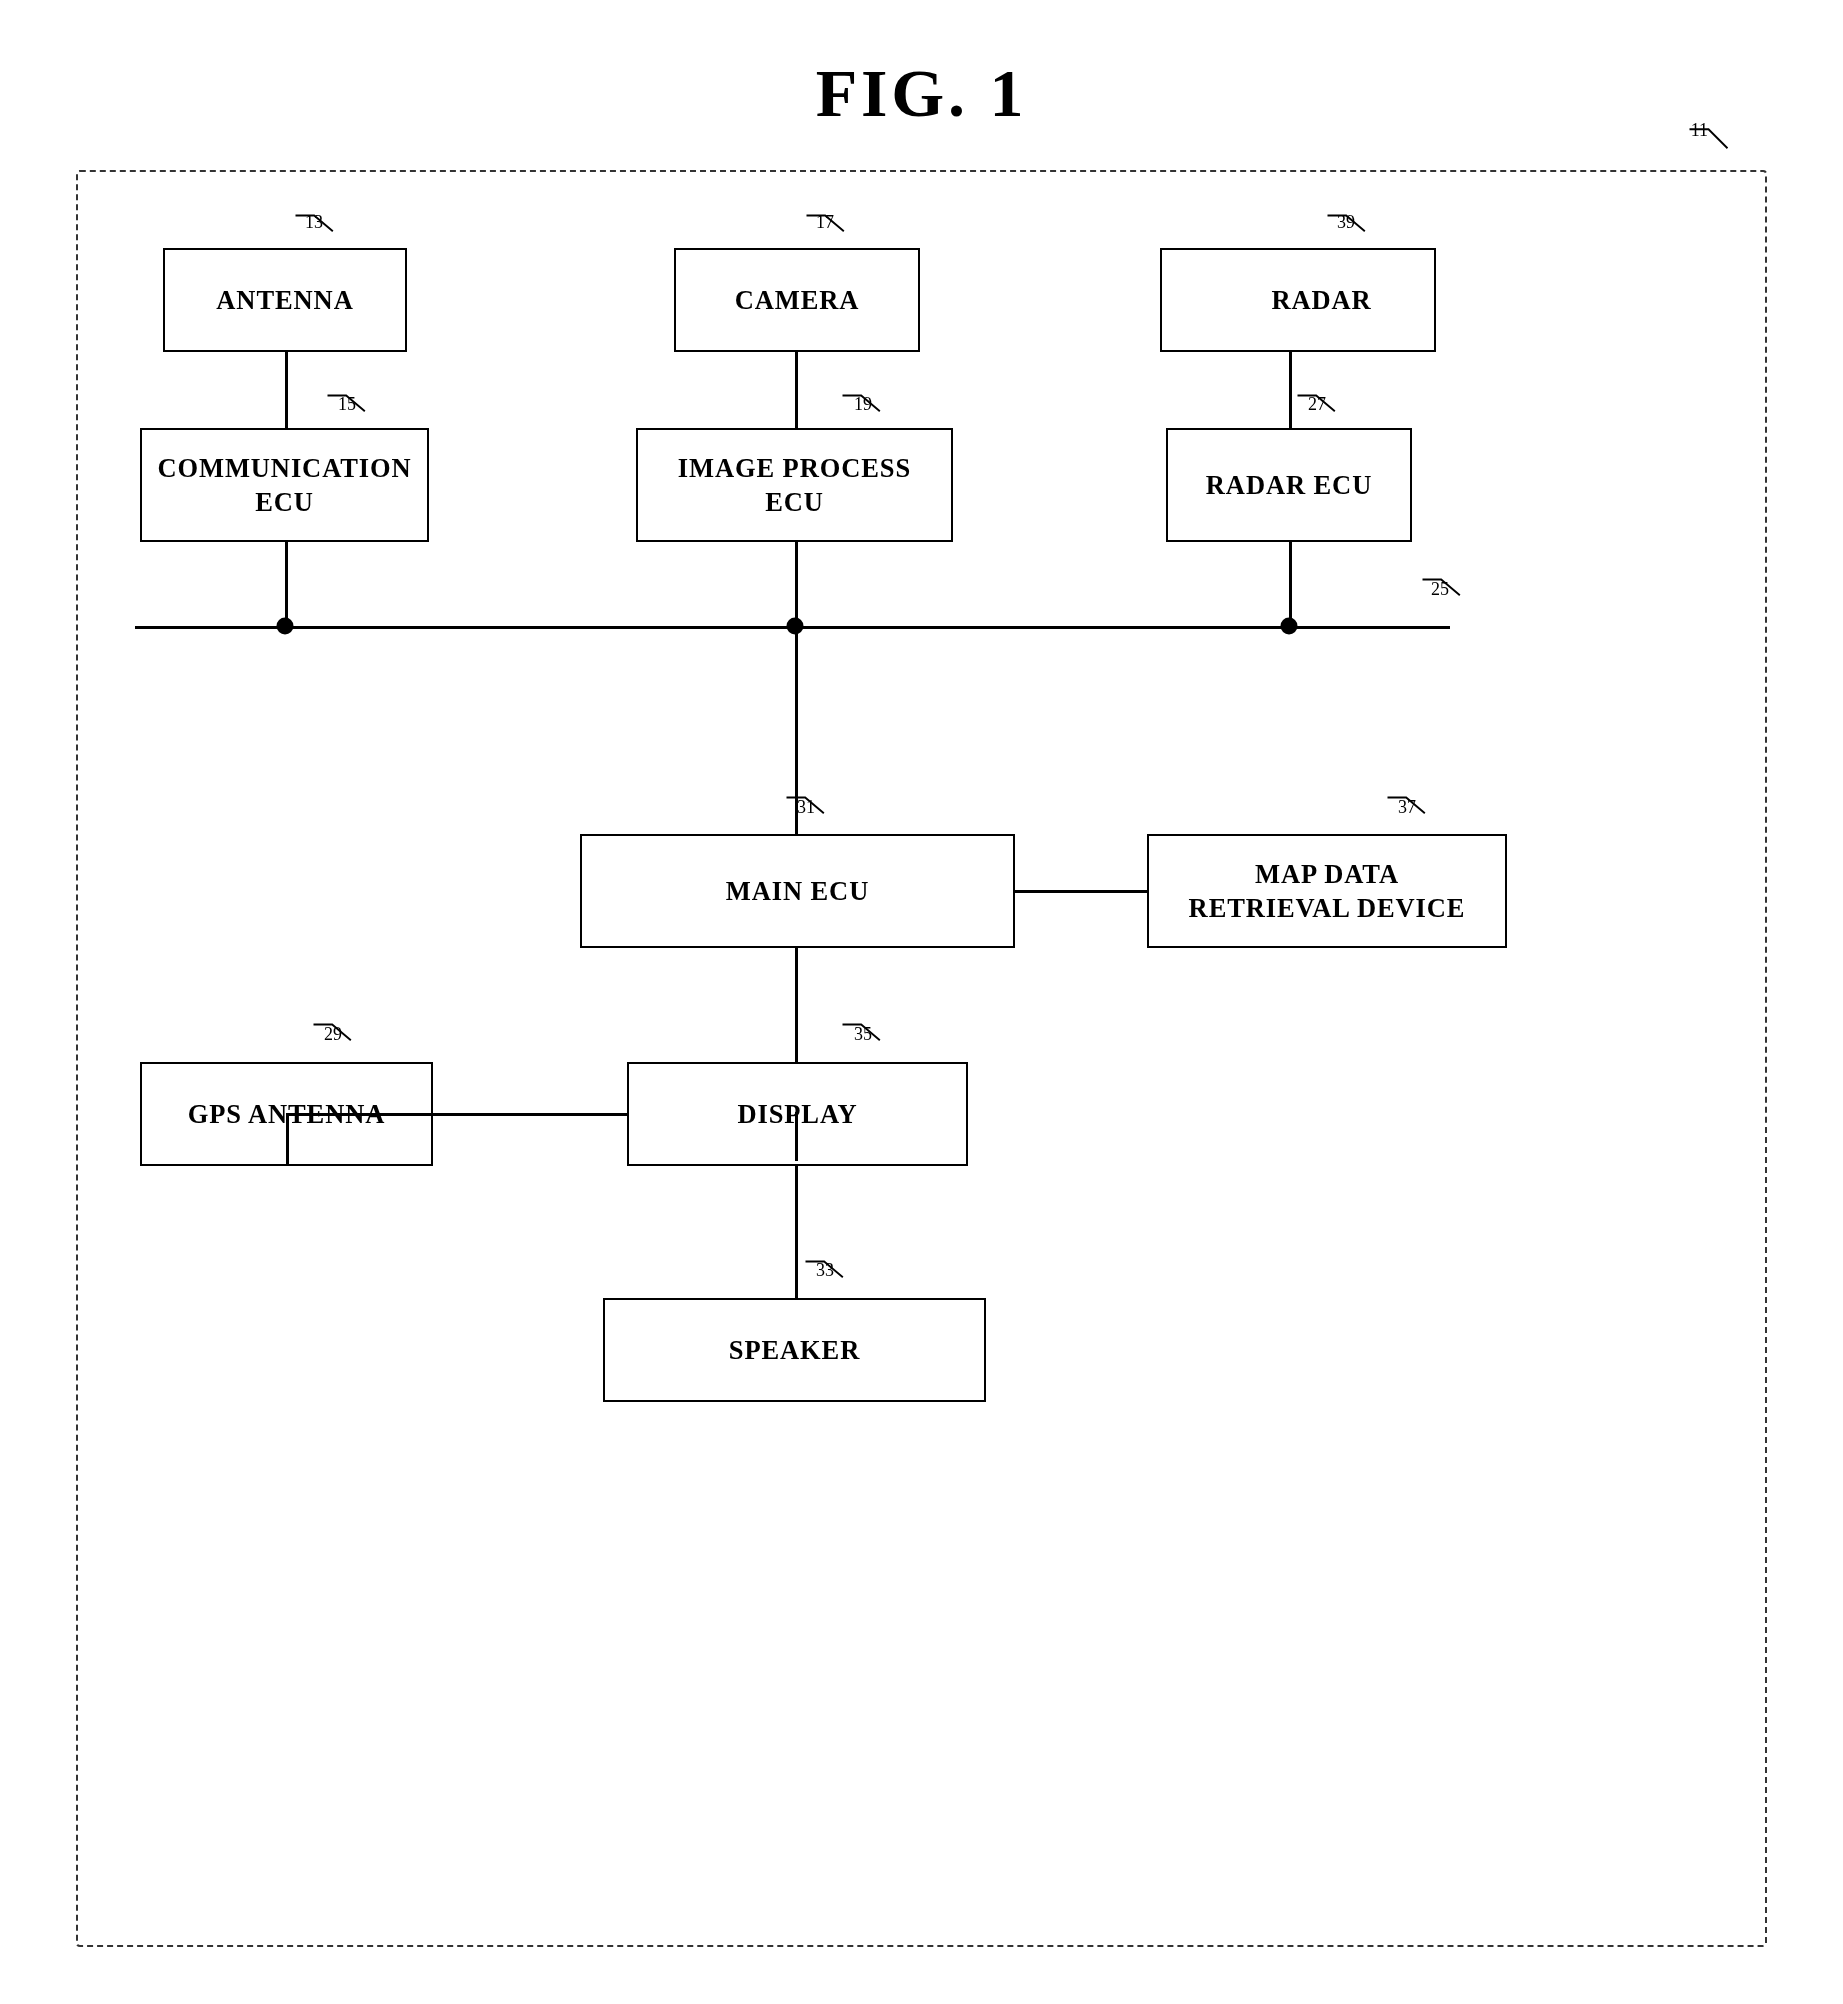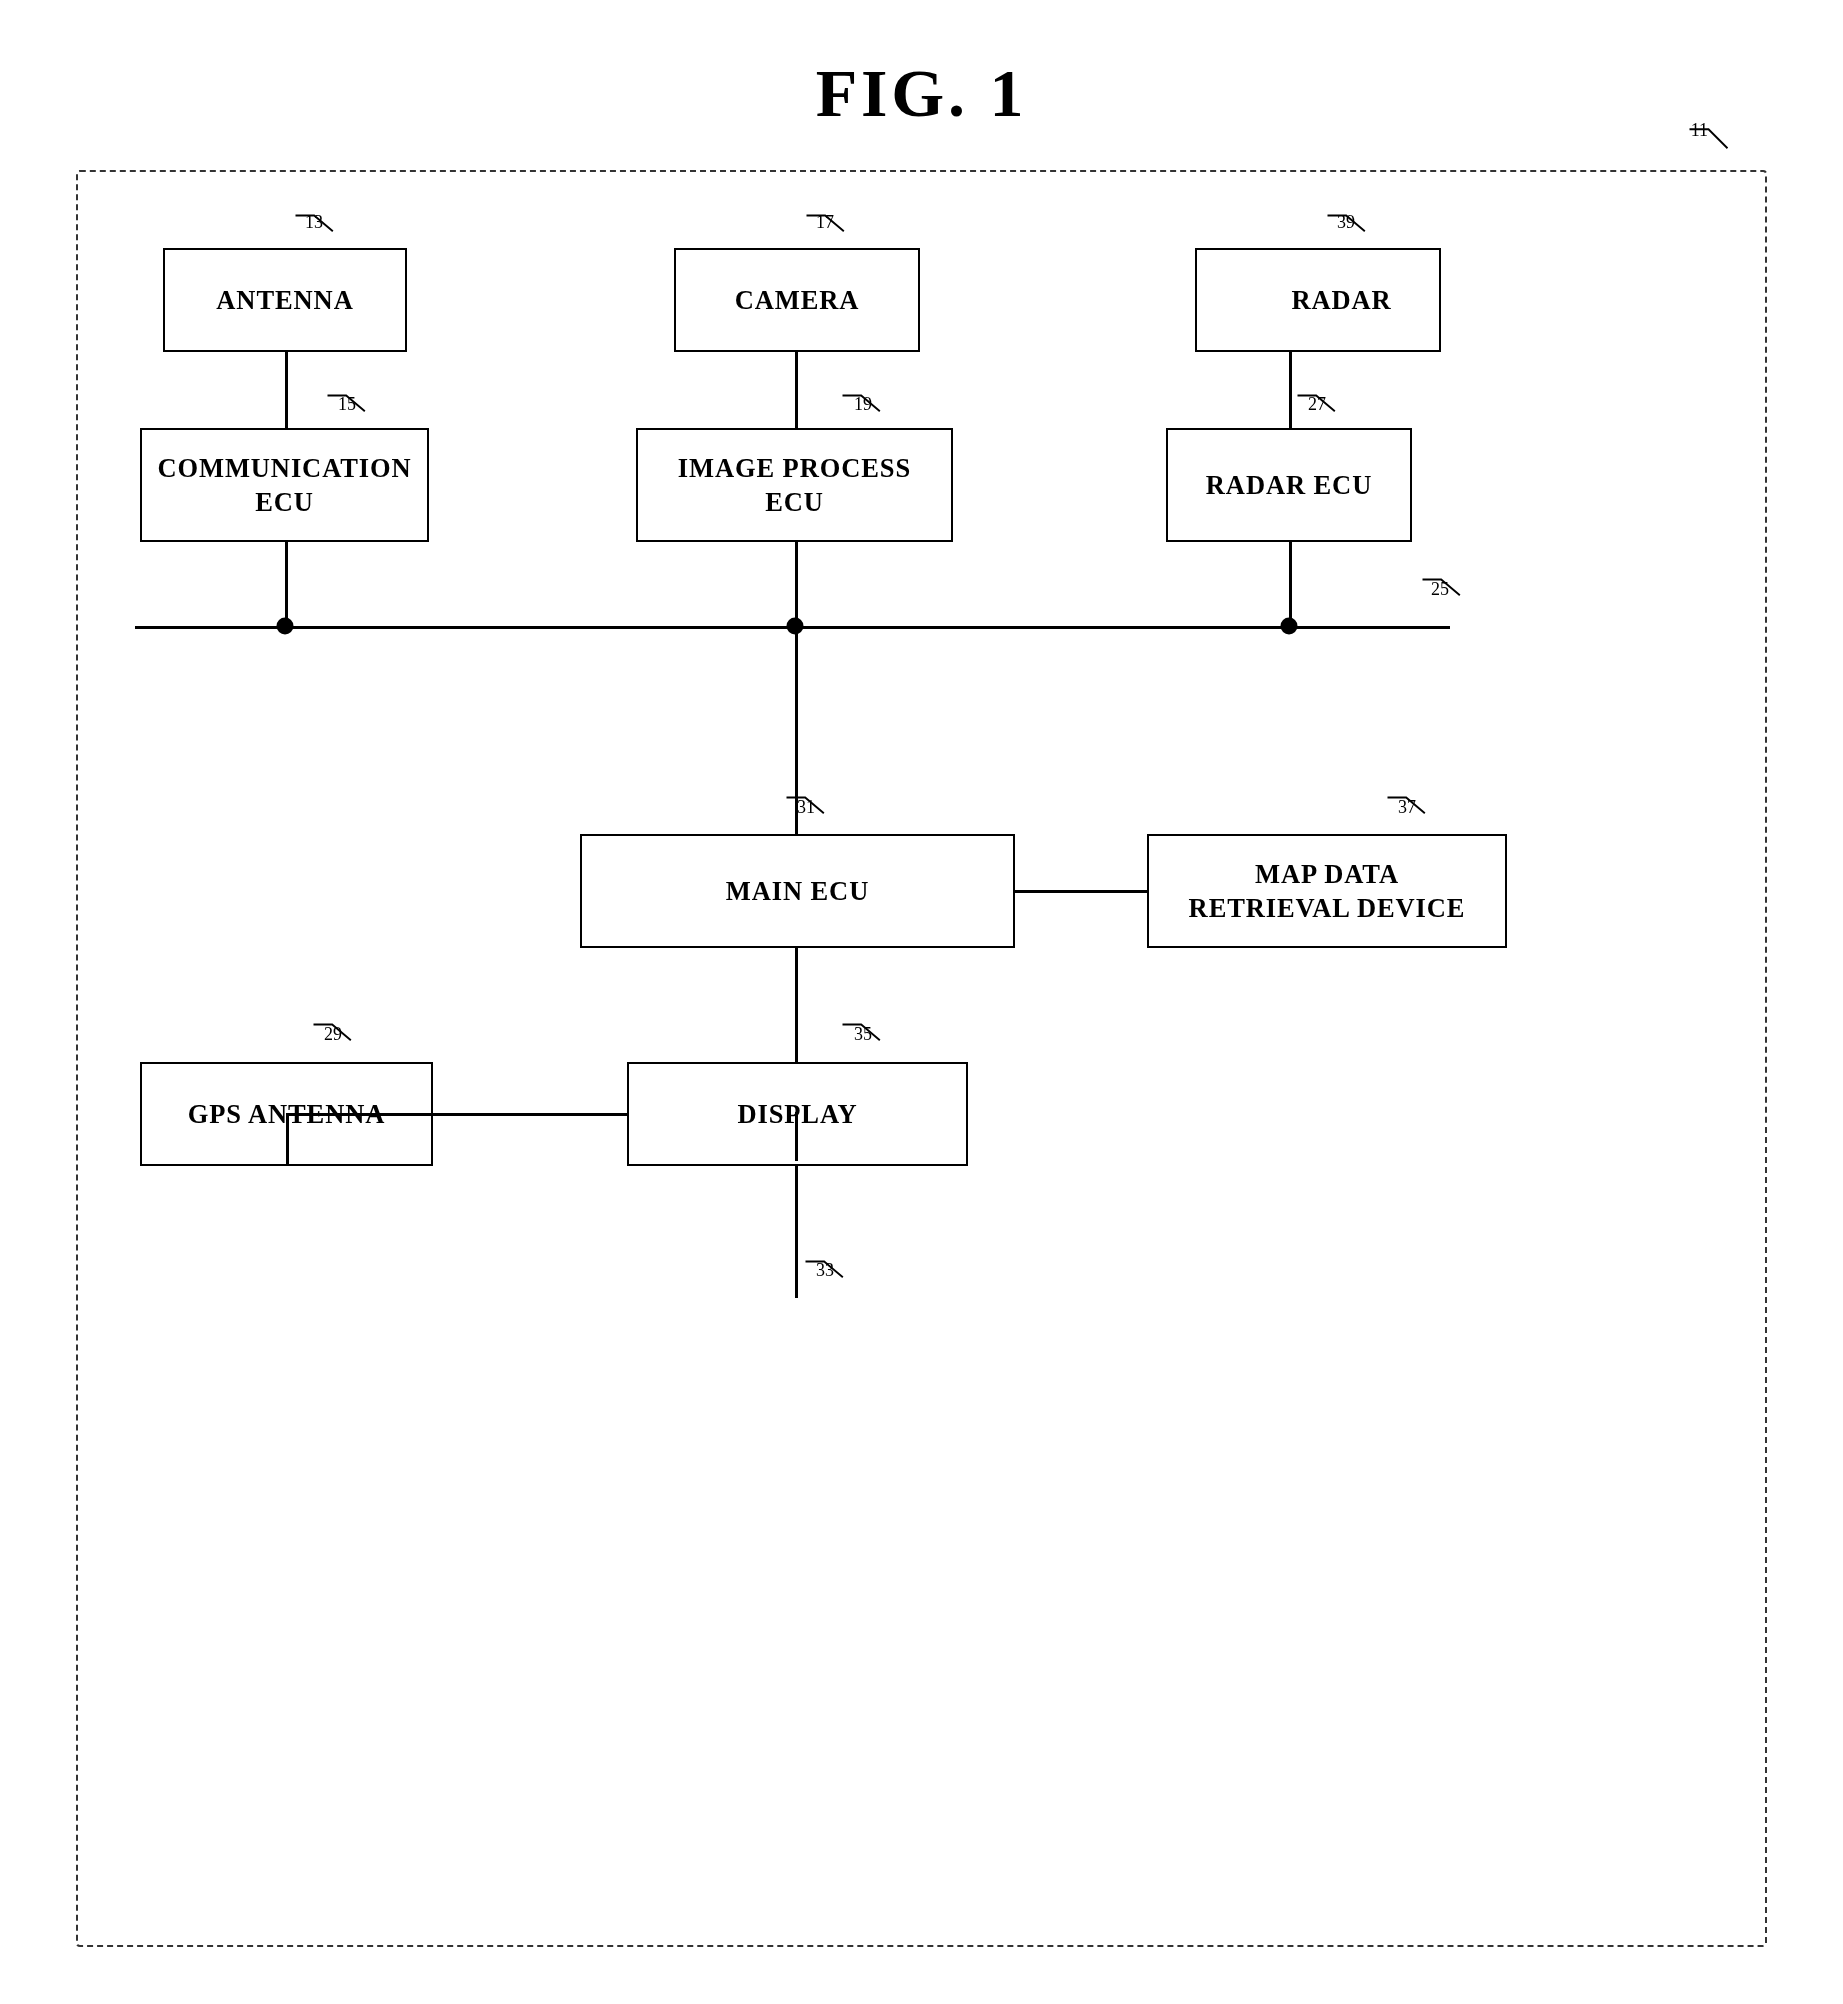--- a/index.html
+++ b/index.html
@@ -103,21 +103,21 @@
     <path d="M 55 25 L 35 8 L 15 8" stroke="#000" stroke-width="2" fill="none"></path>
   </svg>
 
   <div class="block" style="left: 596px; top: 76px; width: 246px; height: 104px;">CAMERA</div>
 
   <span class="ref-label" style="left: 738px; top: 40px;">17</span>
   <svg style="position:absolute; left:714px; top:36px;" width="57" height="28" viewBox="0 0 60 30">
     <path d="M 55 25 L 35 8 L 15 8" stroke="#000" stroke-width="2" fill="none"></path>
   </svg>
 
-  <div class="block" style="left: 1117px; top: 76px; width: 246px; height: 104px; padding-left: 47px;">RADAR</div>
+  <div class="block" style="left: 1082px; top: 76px; width: 276px; height: 104px; padding-left: 47px;">RADAR</div>
 
   <span class="ref-label" style="left: 1259px; top: 40px;">39</span>
   <svg style="position:absolute; left:1235px; top:36px;" width="57" height="28" viewBox="0 0 60 30">
     <path d="M 55 25 L 35 8 L 15 8" stroke="#000" stroke-width="2" fill="none"></path>
   </svg>
 
   <div class="block" style="left: 62px; top: 256px; width: 289px; height: 114px;">
     <span style="white-space:pre-line;">COMMUNICATION
 ECU</span>
   </div>
@@ -203,20 +203,21 @@
 
   <div class="block" style="left: 549px; top: 890px; width: 341px; height: 104px;">DISPLAY</div>
 
   <span class="ref-label" style="left: 776px; top: 852px;">35</span>
   <svg style="position:absolute; left:750px; top:845px;" width="57" height="28" viewBox="0 0 60 30">
     <path d="M 55 25 L 35 8 L 15 8" stroke="#000" stroke-width="2" fill="none"></path>
   </svg>
 
   <div class="v-line" style="left: 717px; top: 940px; height: 49px;"></div>
 
+  <div class="block" style="left: 525px; top: 1126px; width: 383px; height: 104px;">SPEAKER</div>
 
   <span class="ref-label" style="left: 738px; top: 1088px;">33</span>
   <svg style="position:absolute; left:713px; top:1082px;" width="57" height="28" viewBox="0 0 60 30">
     <path d="M 55 25 L 35 8 L 15 8" stroke="#000" stroke-width="2" fill="none"></path>
   </svg>
 
   <div class="v-line" style="left: 717px; top: 994px; height: 132px;"></div>
 
 </div>
 

